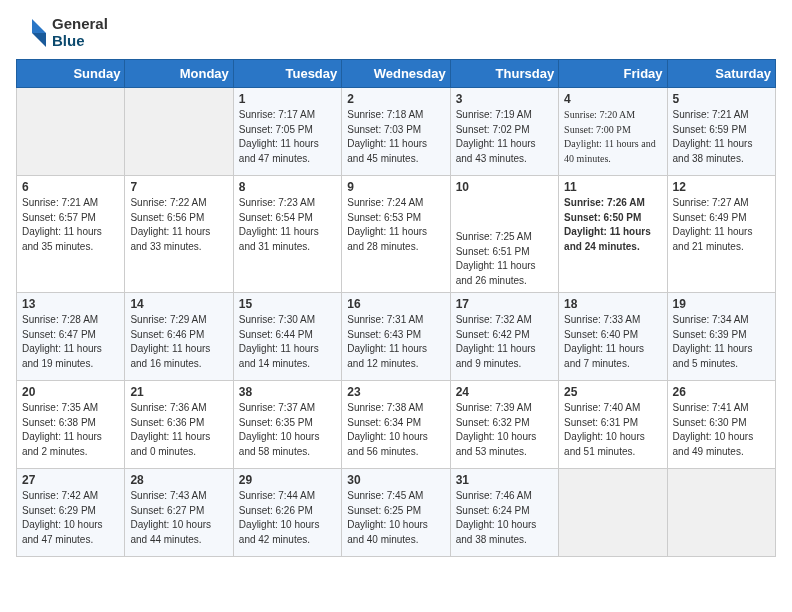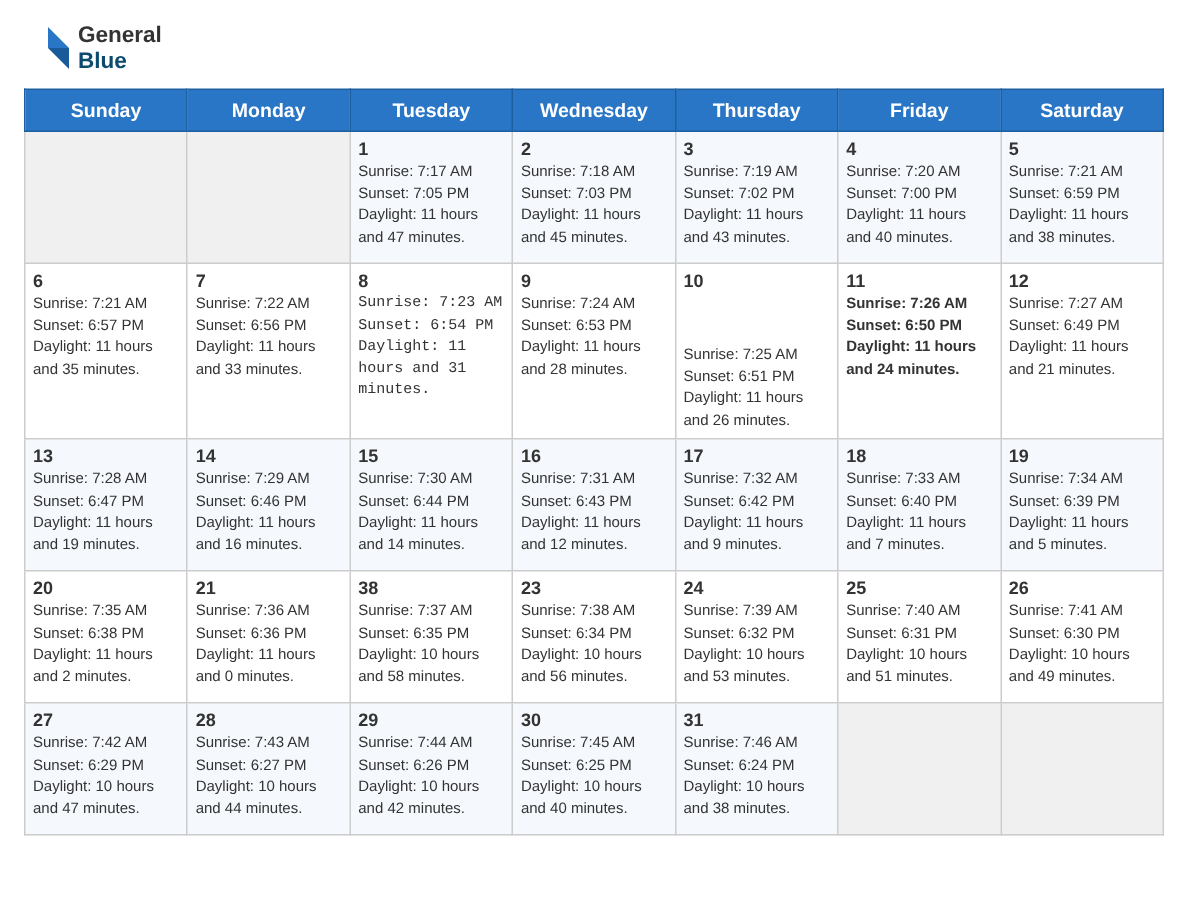--- a/index.html
+++ b/index.html
@@ -11,20 +11,21 @@
       padding: 16px;
     }
     .header {
       display: flex;
       justify-content: space-between;
       align-items: flex-start;
       margin-bottom: 10px;
     }
     .logo {
       display: flex;
+      align-items: center;
       gap: 4px;
     }
     .title-block {
       text-align: right;
     }
     .calendar-title {
       font-size: 36px;
       font-weight: bold;
       color: #333;
     }
@@ -36,21 +37,21 @@
       width: 100%;
       border-collapse: collapse;
       table-layout: fixed;
     }
     thead tr th {
       background-color: #2a76c6;
       color: #fff;
       font-size: 13px;
       font-weight: bold;
       padding: 6px 4px;
-      text-align: center;
+      text-align: right;
       border: 1px solid #1e5fa0;
     }
     tbody tr td {
       border: 1px solid #ccc;
       vertical-align: top;
       padding: 4px 5px;
       font-size: 10.5px;
       color: #333;
       height: 88px;
       background: #fff;
@@ -124,21 +125,21 @@
 Daylight: 11 hours and 45 minutes.</div>
         </td>
         <td>
           <span class="day-number">3</span>
           <div class="day-info" style="white-space: pre-line;">Sunrise: 7:19 AM
 Sunset: 7:02 PM
 Daylight: 11 hours and 43 minutes.</div>
         </td>
         <td>
           <span class="day-number">4</span>
-          <div class="day-info" style="white-space: pre-line;">Sunrise: 7:20 AM
+          <div class="day-info" style="white-space: pre-line; font-family: Liberation Serif, serif;">Sunrise: 7:20 AM
 Sunset: 7:00 PM
 Daylight: 11 hours and 40 minutes.</div>
         </td>
         <td>
           <span class="day-number">5</span>
           <div class="day-info" style="white-space: pre-line;">Sunrise: 7:21 AM
 Sunset: 6:59 PM
 Daylight: 11 hours and 38 minutes.</div>
         </td>
       </tr>
@@ -150,21 +151,21 @@
 Daylight: 11 hours and 35 minutes.</div>
         </td>
         <td>
           <span class="day-number">7</span>
           <div class="day-info" style="white-space: pre-line;">Sunrise: 7:22 AM
 Sunset: 6:56 PM
 Daylight: 11 hours and 33 minutes.</div>
         </td>
         <td>
           <span class="day-number">8</span>
-          <div class="day-info" style="white-space: pre-line; font-family: Liberation Mono, monospace;">Sunrise: 7:23 AM
+          <div class="day-info" style="white-space: pre-line;">Sunrise: 7:23 AM
 Sunset: 6:54 PM
 Daylight: 11 hours and 31 minutes.</div>
         </td>
         <td>
           <span class="day-number">9</span>
           <div class="day-info" style="white-space: pre-line;">Sunrise: 7:24 AM
 Sunset: 6:53 PM
 Daylight: 11 hours and 28 minutes.</div>
         </td>
         <td>

